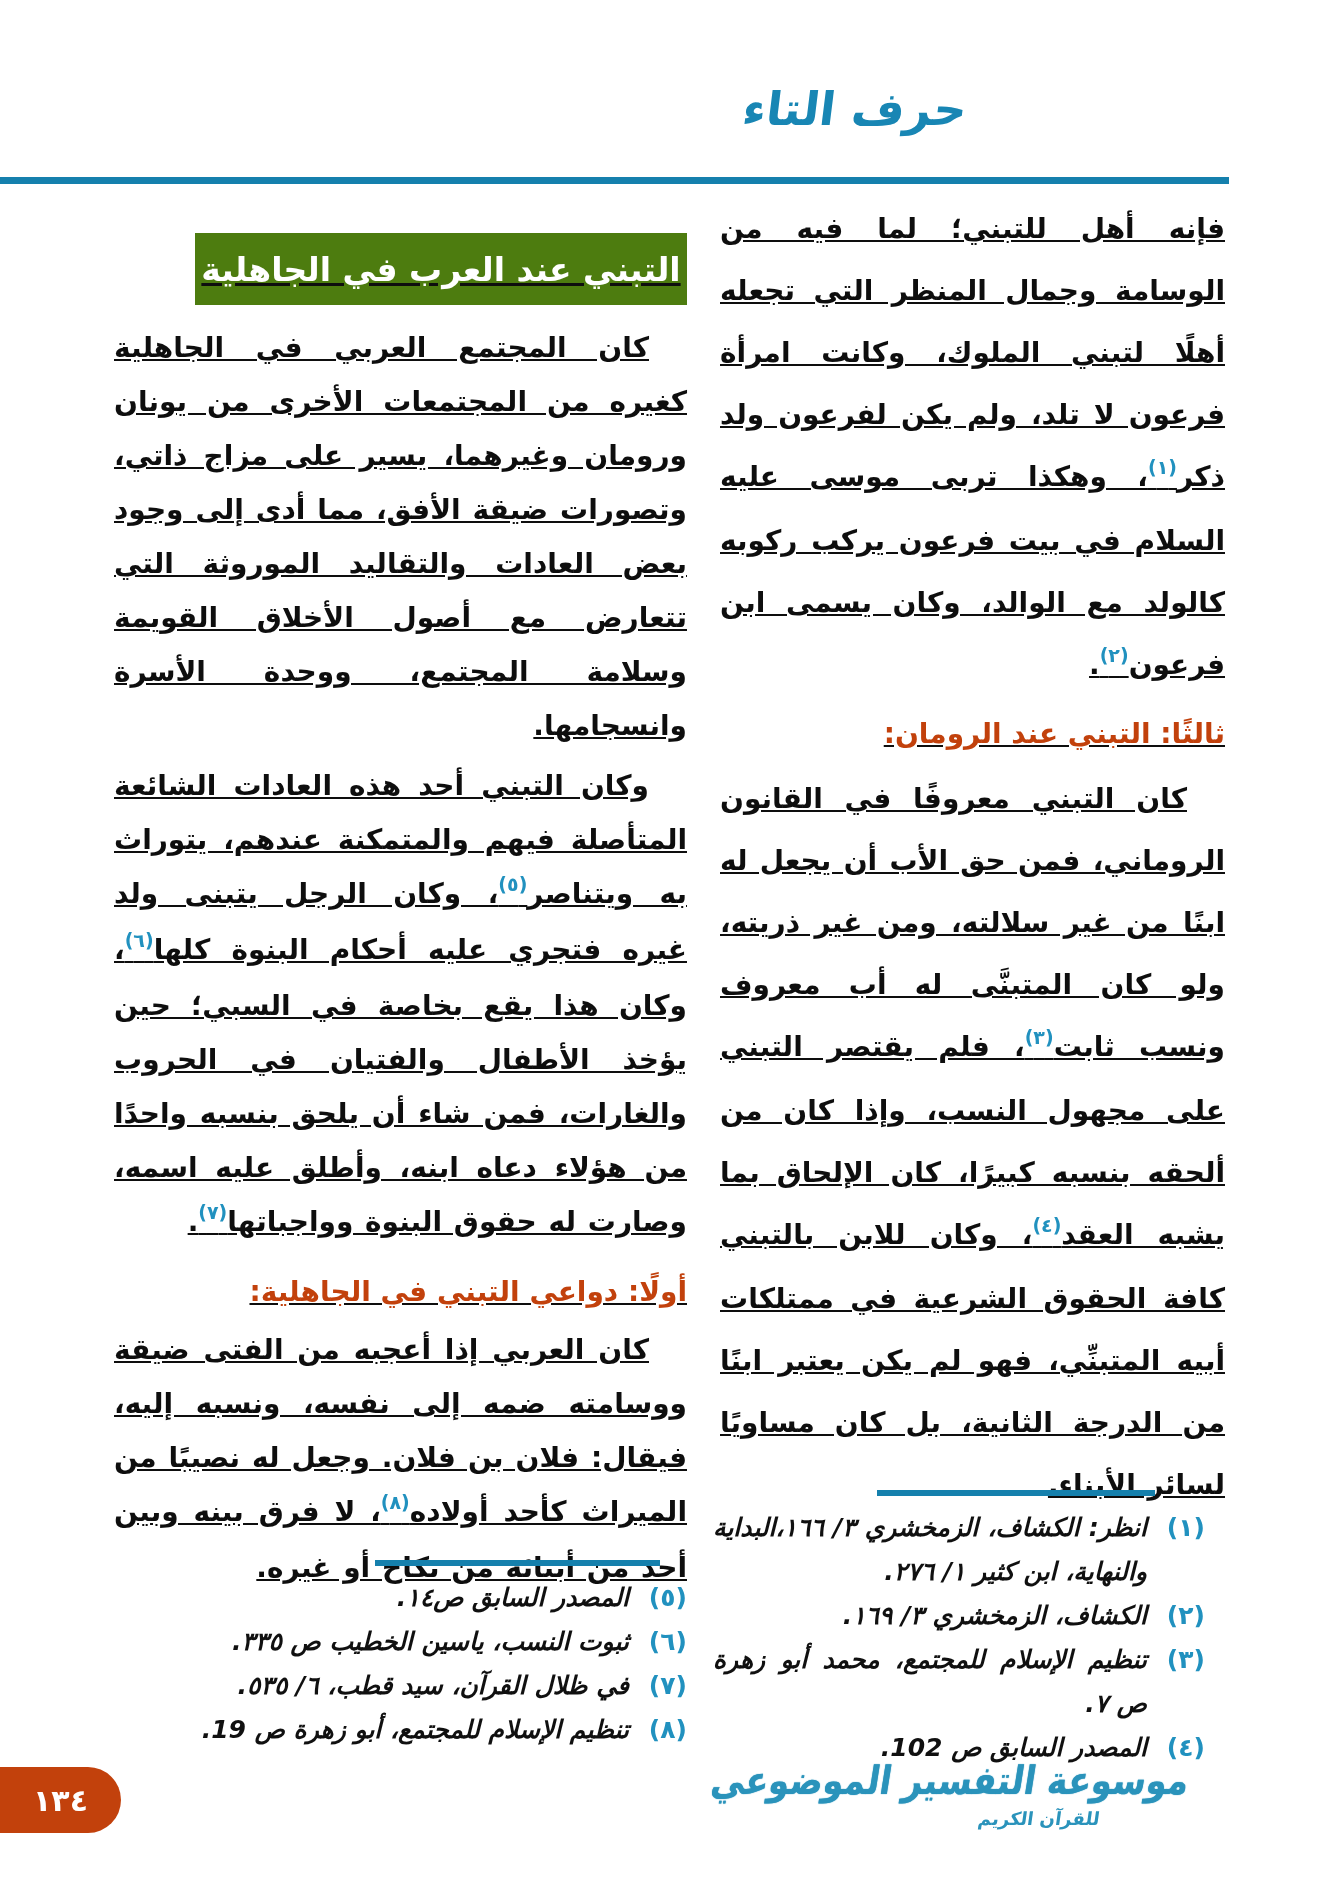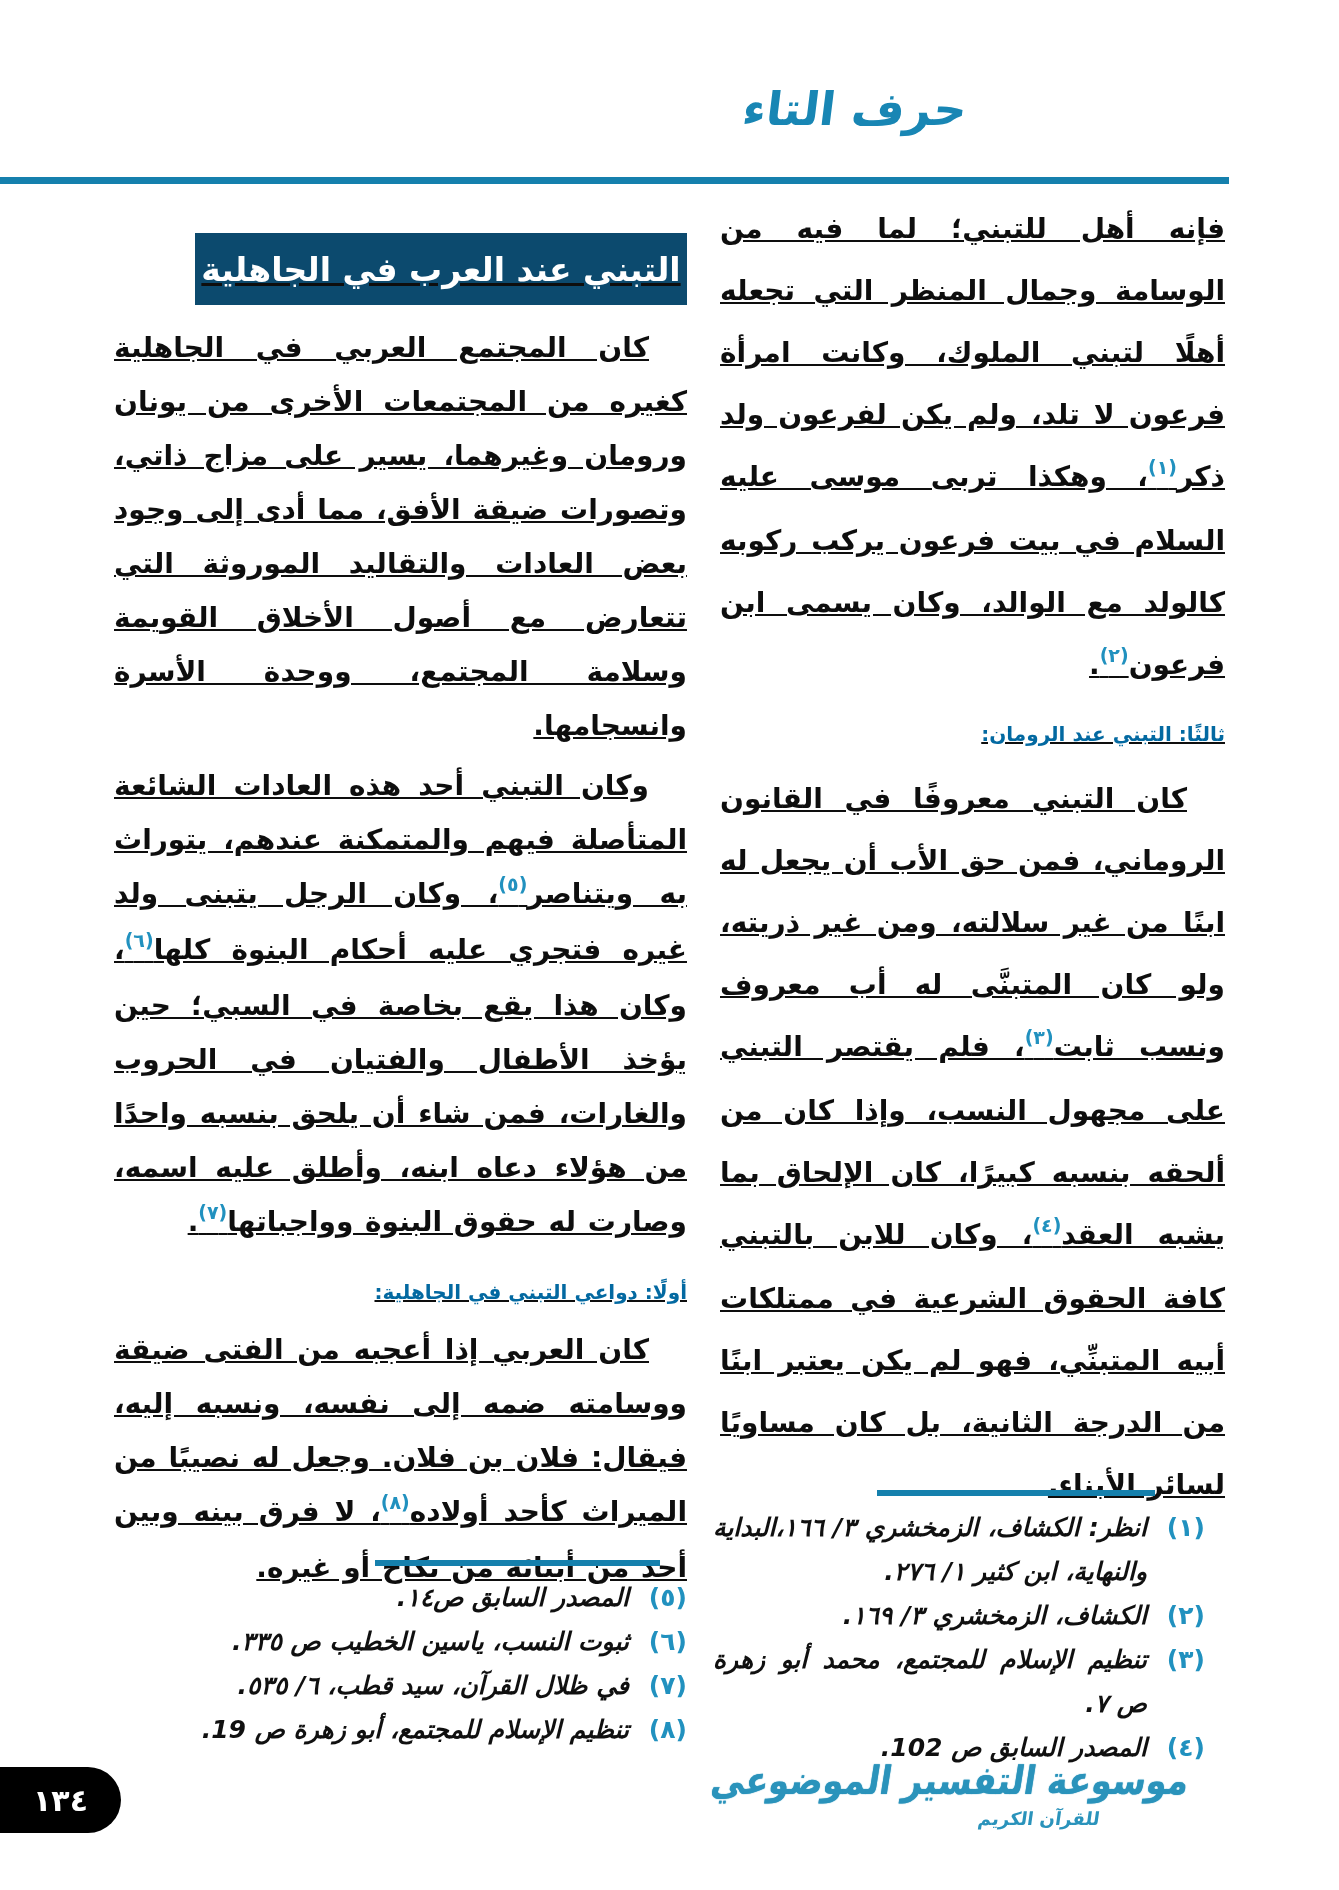--- a/index.html
+++ b/index.html
@@ -32,27 +32,27 @@
   .col-left .para{line-height:54px;}
   .para.no-indent{text-indent:0;}
   .para.gap-top{margin-top:6px;}
 
   .fnref{
     color:#2191bf;font-size:19px;font-weight:bold;
     position:relative;top:-12px;letter-spacing:-1px;white-space:nowrap;
   }
 
   .section-heading{
-    color:#0369a1;font-size:20px;font-weight:bold;line-height:64px;
+    color:#c2410c;font-size:28px;font-weight:bold;line-height:64px;
     margin:4px 0 2px;text-align:right;text-indent:0;
   }
   .col-left .section-heading{margin-top:12px;line-height:58px;}
 
   .title-box{
-    width:492px;height:72px;background:#0c4a6e;color:#ffffff;
+    width:492px;height:72px;background:#4d7c0f;color:#ffffff;
     font-size:33px;font-weight:bold;text-align:center;line-height:74px;
     margin-bottom:16px;overflow:hidden;white-space:nowrap;
   }
 
   
   .footnotes{position:absolute;font-weight:bold;color:#101010;}
   .footnotes-right{top:1490px;right:134px;width:492px;}
   .footnotes-left{top:1560px;right:652px;width:573px;}
   .fn-rule{height:6px;background:#1580ad;margin-bottom:10px;}
   .footnotes-right .fn-rule{width:278px;margin-right:50px;}
@@ -70,21 +70,21 @@
     font-size:34px;font-weight:bold;line-height:40px;white-space:nowrap;
     transform:skewX(-9deg) scaleY(1.15);display:block;
     text-shadow:0 0 1px #2a93bb;
   }
   .logo-subtitle{
     font-size:18px;font-weight:bold;display:block;margin-top:8px;
     transform:skewX(-8deg);
   }
   .page-badge{
     position:absolute;top:1767px;left:0;width:121px;height:66px;
-    background:#000000;border-radius:0 36px 36px 0;
+    background:#c2410c;border-radius:0 36px 36px 0;
     color:#ffffff;font-size:30px;font-weight:bold;
     display:flex;align-items:center;justify-content:center;
   }
 </style>
 </head>
 <body>
 
 <div id="page">
 
   <div class="chapter-title">حرف التاء</div>

